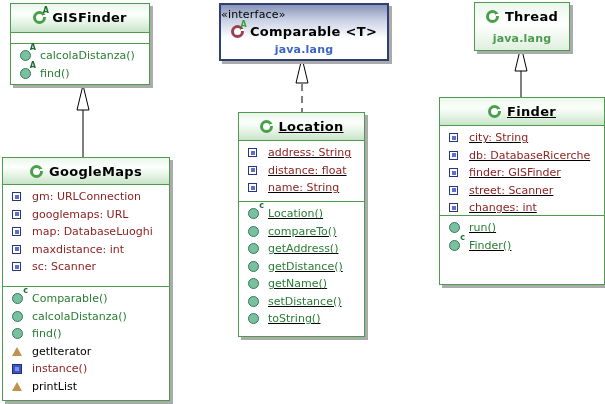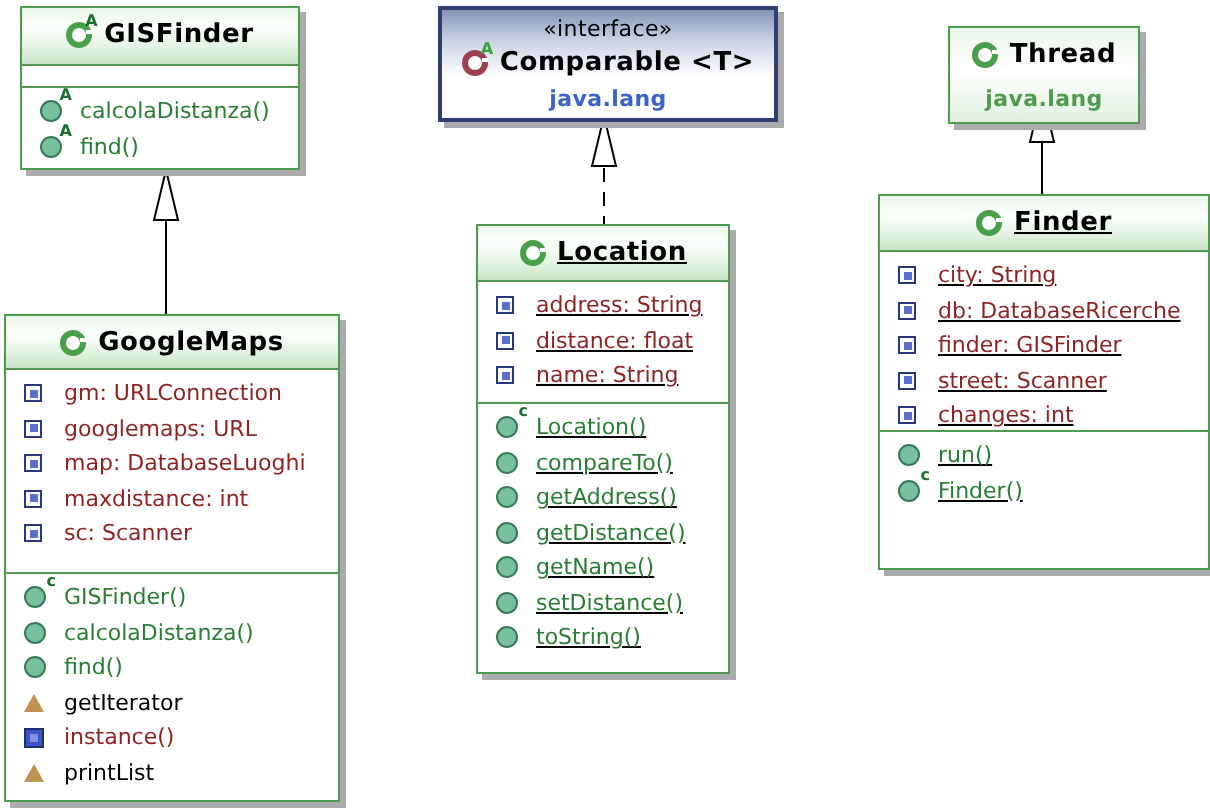--- a/index.html
+++ b/index.html
@@ -22,21 +22,21 @@
   .head{
     display:flex;align-items:center;justify-content:center;gap:6px;
     border-bottom:1px solid #4e9a4e;
     background:linear-gradient(180deg,#eaf6ea 0%,#fcfffc 35%,#e3f2e3 70%,#c7e3c7 100%);
     font-weight:bold;font-size:13px;letter-spacing:.3px;
   }
   .head-plain{border-bottom:none;}
   .pkg{font-weight:bold;font-size:11px;text-align:center;letter-spacing:.2px;}
   .pkg.green{color:#4e9a4e;}
   .pkg.blue{color:#3c64c8;}
-  .stereotype{font-size:11px;text-align:center;color:#000;letter-spacing:.2px;}
+  .stereotype{font-size:11px;color:#000;letter-spacing:.2px;}
   .compartment{border-bottom:1px solid #4e9a4e;padding:3px 0 2px 0;}
   .compartment:last-child{border-bottom:none;flex:1;}
   .row{display:flex;align-items:center;height:17.5px;padding-left:9px;}
   .row .ic{width:20px;flex:0 0 20px;display:flex;justify-content:flex-start;}
   .t-attr{color:#8e2323;}
   .t-op{color:#287d33;}
   .t-plain{color:#000;}
   .t-static{color:#8e2323;}
 
   
@@ -107,21 +107,21 @@
     <div class="stereotype">«interface»</div>
     <div class="head head-plain" style="background:none;height:16px;">
       <span class="icon-ring maroon">
           <span class="sup green">A</span>
         </span>
       <span>Comparable &lt;T&gt;</span>
     </div>
     <div class="pkg blue">java.lang</div>
   </div>
 
-  <div class="uml-box" style="left:474px;top:2px;width:94px;height:43px;background:linear-gradient(180deg,#eaf6ea 0%,#ffffff 45%,#dff0df 100%);justify-content:space-around;padding:2px 0;margin-top:11px;">
+  <div class="uml-box" style="left:474px;top:2px;width:94px;height:43px;background:linear-gradient(180deg,#eaf6ea 0%,#ffffff 45%,#dff0df 100%);justify-content:space-around;padding:2px 0;">
     <div class="head head-plain" style="background:none;height:16px;">
       <span class="icon-ring"></span>
       <span>Thread</span>
     </div>
     <div class="pkg green">java.lang</div>
   </div>
 
   <div class="uml-box" style="left:2px;top:157px;width:166px;height:242px;">
     <div class="head" style="height:26px;">
       <span class="icon-ring"></span>
@@ -159,21 +159,21 @@
         <span class="t-attr">sc: Scanner</span>
       </div>
     </div>
     <div class="compartment">
       <div class="row">
         <span class="ic">
             <span class="icon-dot">
               <span class="sup">c</span>
             </span>
           </span>
-        <span class="t-op">GISFinder()</span>
+        <span class="t-op">Comparable()</span>
       </div>
       <div class="row">
         <span class="ic">
             <span class="icon-dot"></span>
           </span>
         <span class="t-op">calcolaDistanza()</span>
       </div>
       <div class="row">
         <span class="ic">
             <span class="icon-dot"></span>

